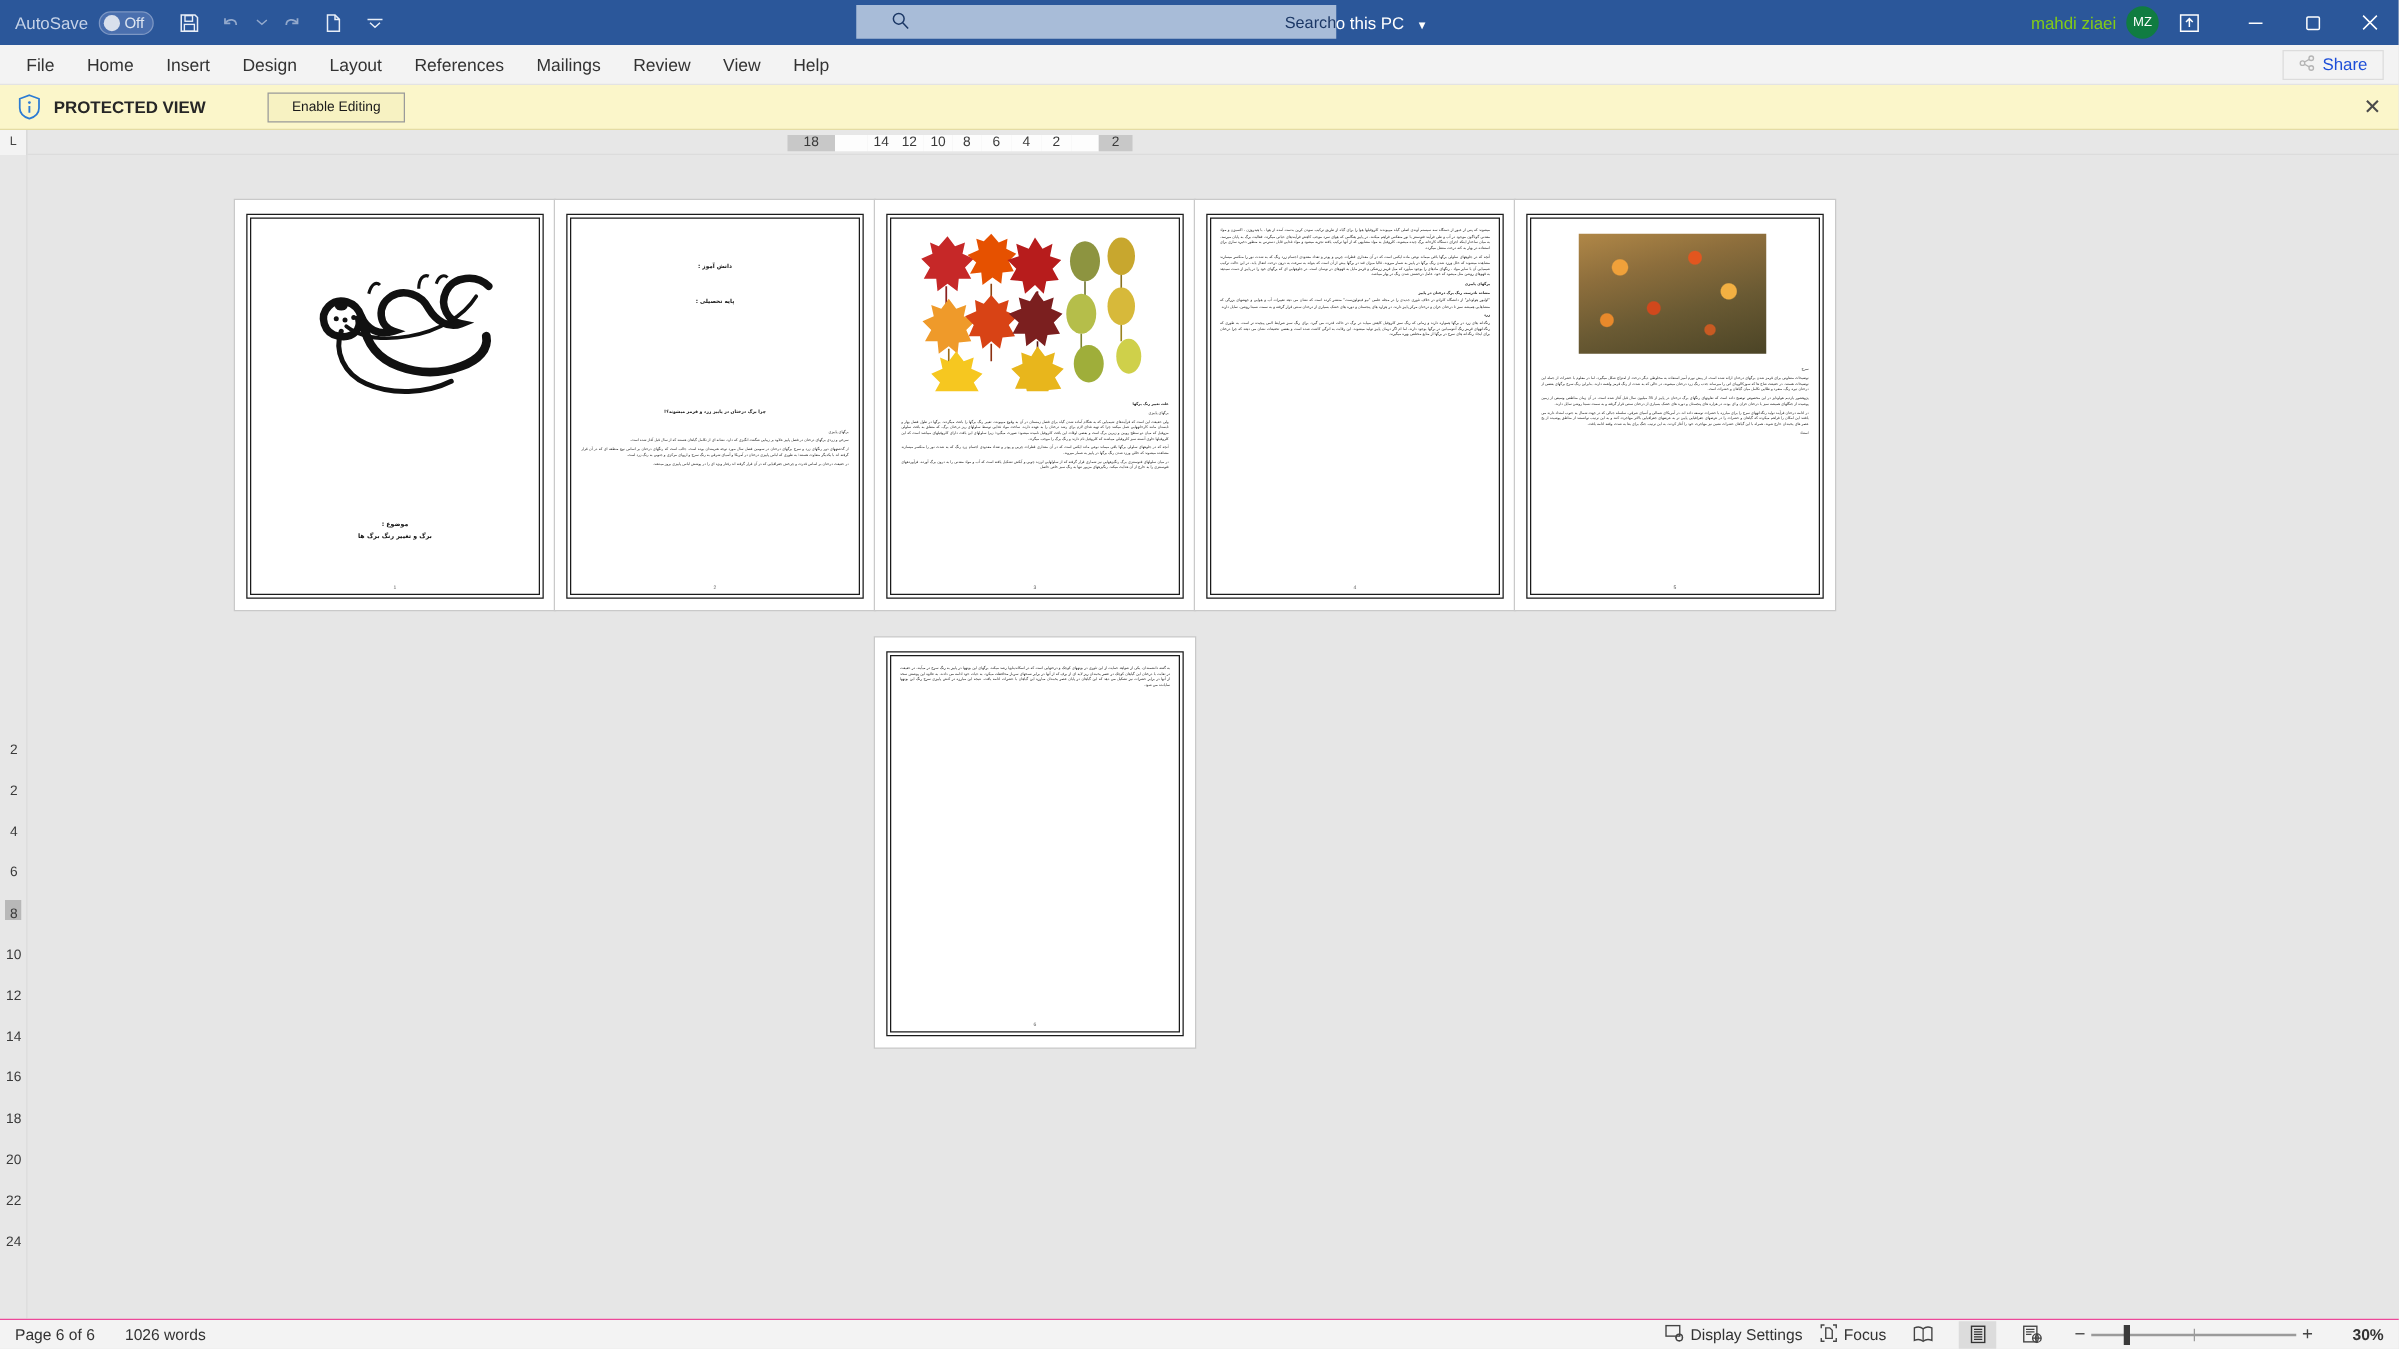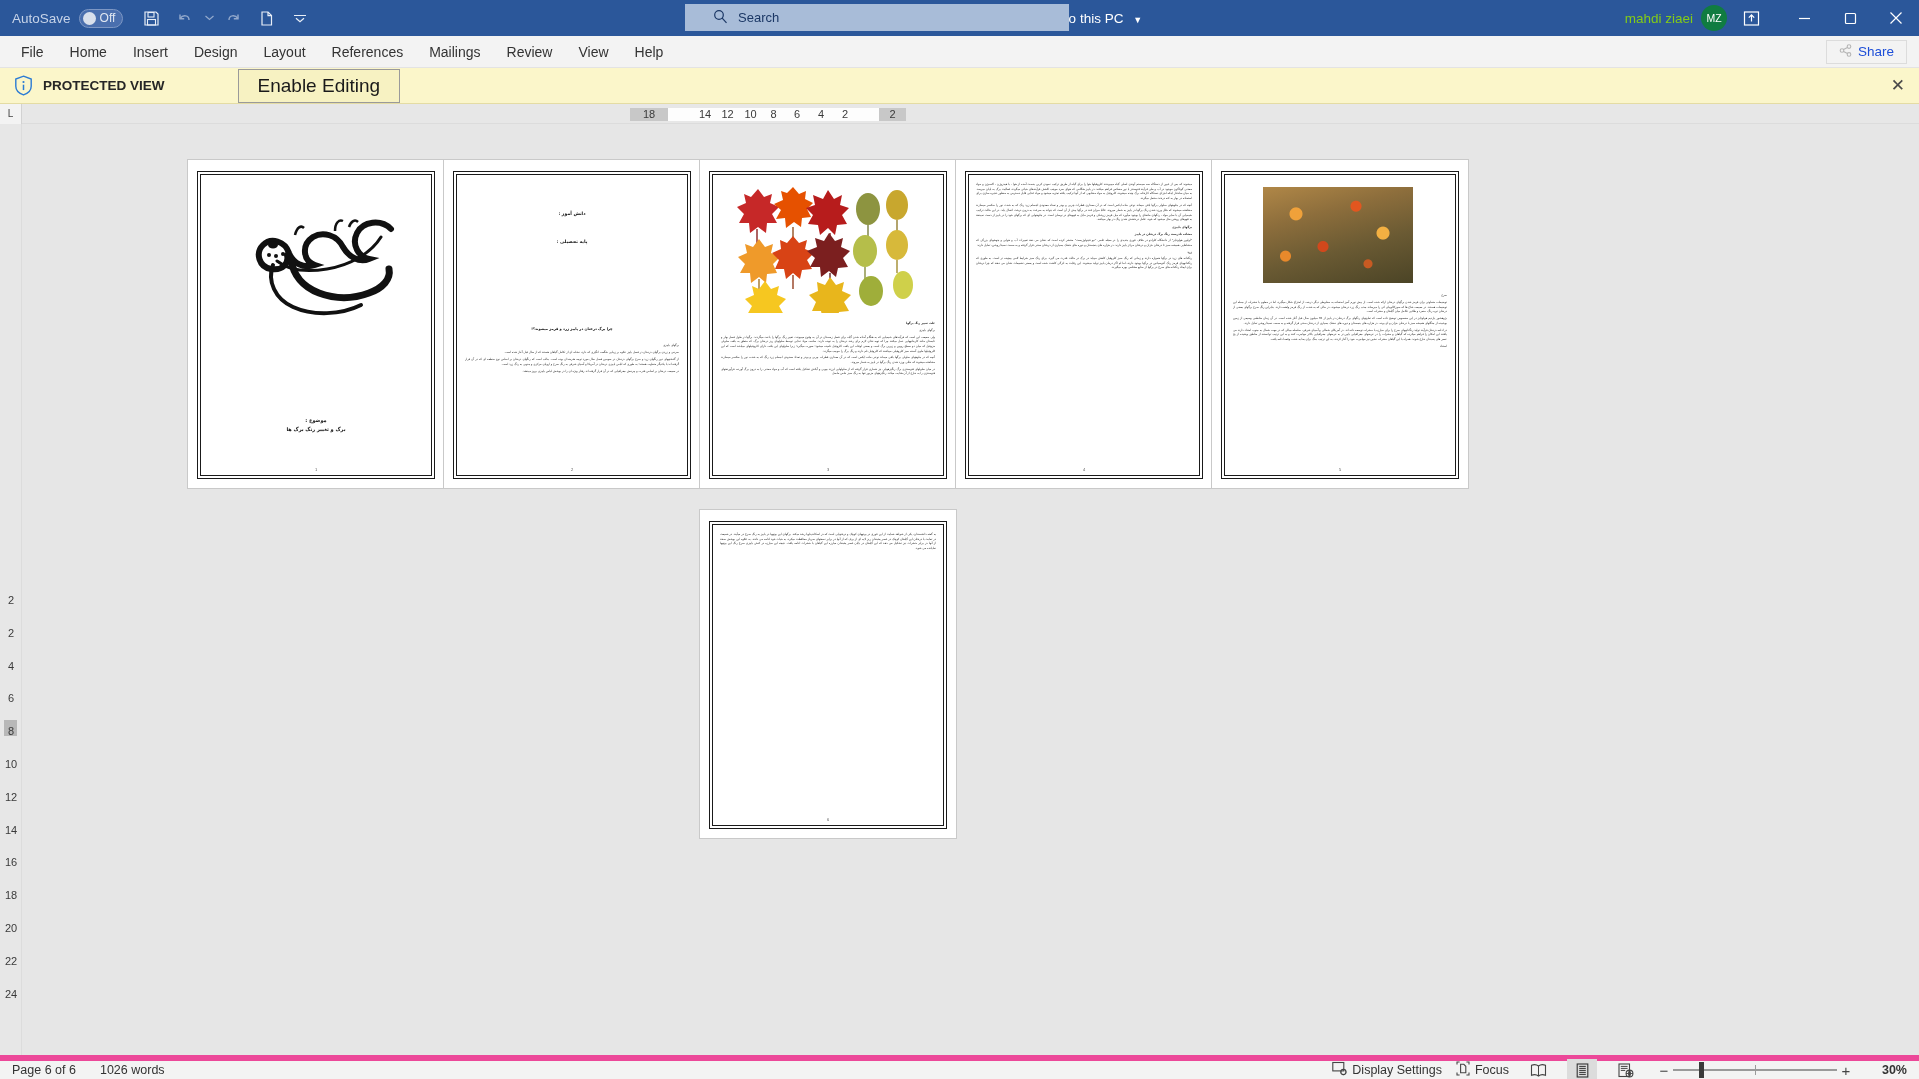--- a/index.html
+++ b/index.html
@@ -55,20 +55,21 @@
   .tb-title span { pointer-events: auto; }
   .tb-search {
     position: absolute;
     left: 685px; top: 4px;
     width: 384px; height: 27px;
     background: #a8bcd8;
     display: flex; align-items: center;
     gap: 10px; padding-left: 28px;
     color: #1b3765;
     font-size: 13px;
+    justify-content: space-between;
   }
   .tb-right {
     position: absolute; right: 0; top: 0;
     height: 36px; display: flex; align-items: center;
   }
   .tb-user { font-size: 13.5px; color: #84cc16; margin-right: 8px; white-space: nowrap; }
   .avatar {
     width: 26px; height: 26px; border-radius: 50%;
     background: #107c41; color: #fff;
     font-size: 10.5px; display: flex;
@@ -114,24 +115,24 @@
     background: #fbf6ca;
     border-bottom: 1px solid #e4dca4;
     display: flex; align-items: center;
     position: relative;
     font-size: 13.5px;
     color: #262626;
   }
   .pv-icon { margin-left: 14px; margin-right: 10px; display: flex; }
   .pv-strong { font-weight: bold; margin-right: 9px; }
   .pv-enable {
-    margin-left: 64px;
+    margin-left: 40px;
     background: #f7f2c2;
     border: 1px solid #9a9a9a;
-    font-size: 19px;
+    font-size: 11px;
     padding: 5px 19px;
     color: #1a1a1a;
   }
   .pv-close {
     position: absolute; right: 14px;
     font-size: 17px; color: #4a4a4a;
     line-height: 1;
   }
 
   
@@ -322,21 +323,21 @@
     overflow: hidden;
   }
   .p5-body p { margin-bottom: 2.4px; }
 
   
   .statusbar {
     position: absolute;
     left: 0; bottom: 0;
     width: 1919px; height: 24px;
     background: #f3f3f3;
-    border-top: 6px solid #ec4899;
+    border-top: 1px solid #ec4899;
     display: flex; align-items: center;
     font-size: 12.5px; color: #333;
   }
   .sb-left { display: flex; align-items: center; gap: 24px; margin-left: 12px; }
   .sb-right {
     position: absolute; right: 12px;
     display: flex; align-items: center; gap: 14px;
   }
   .sb-item { display: flex; align-items: center; gap: 5px; }
   .viewbtn {

